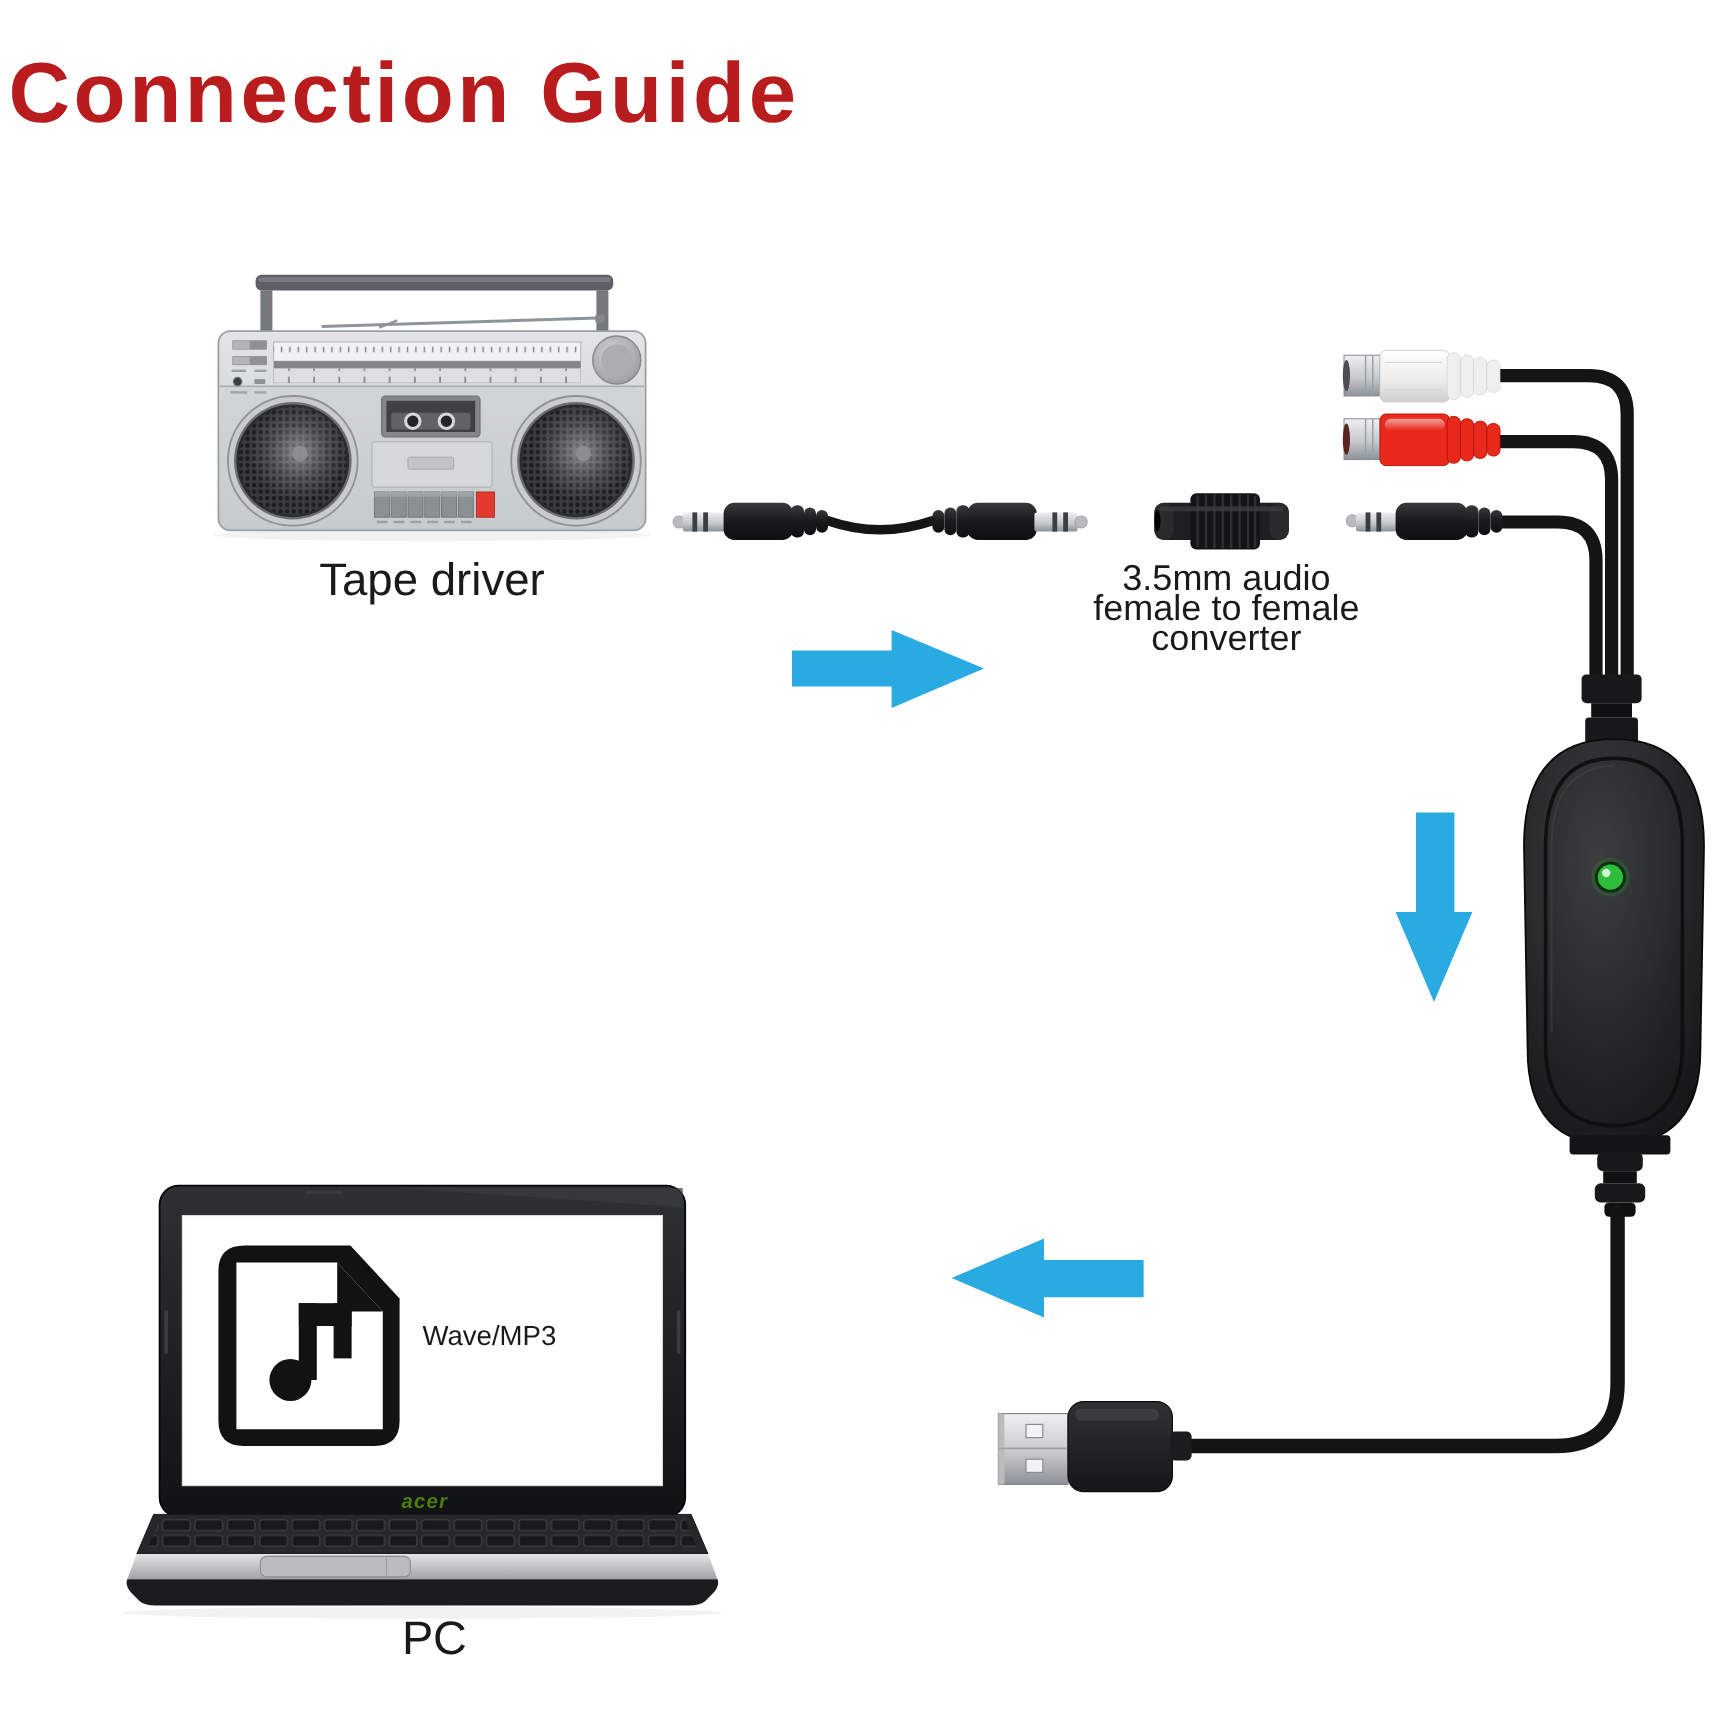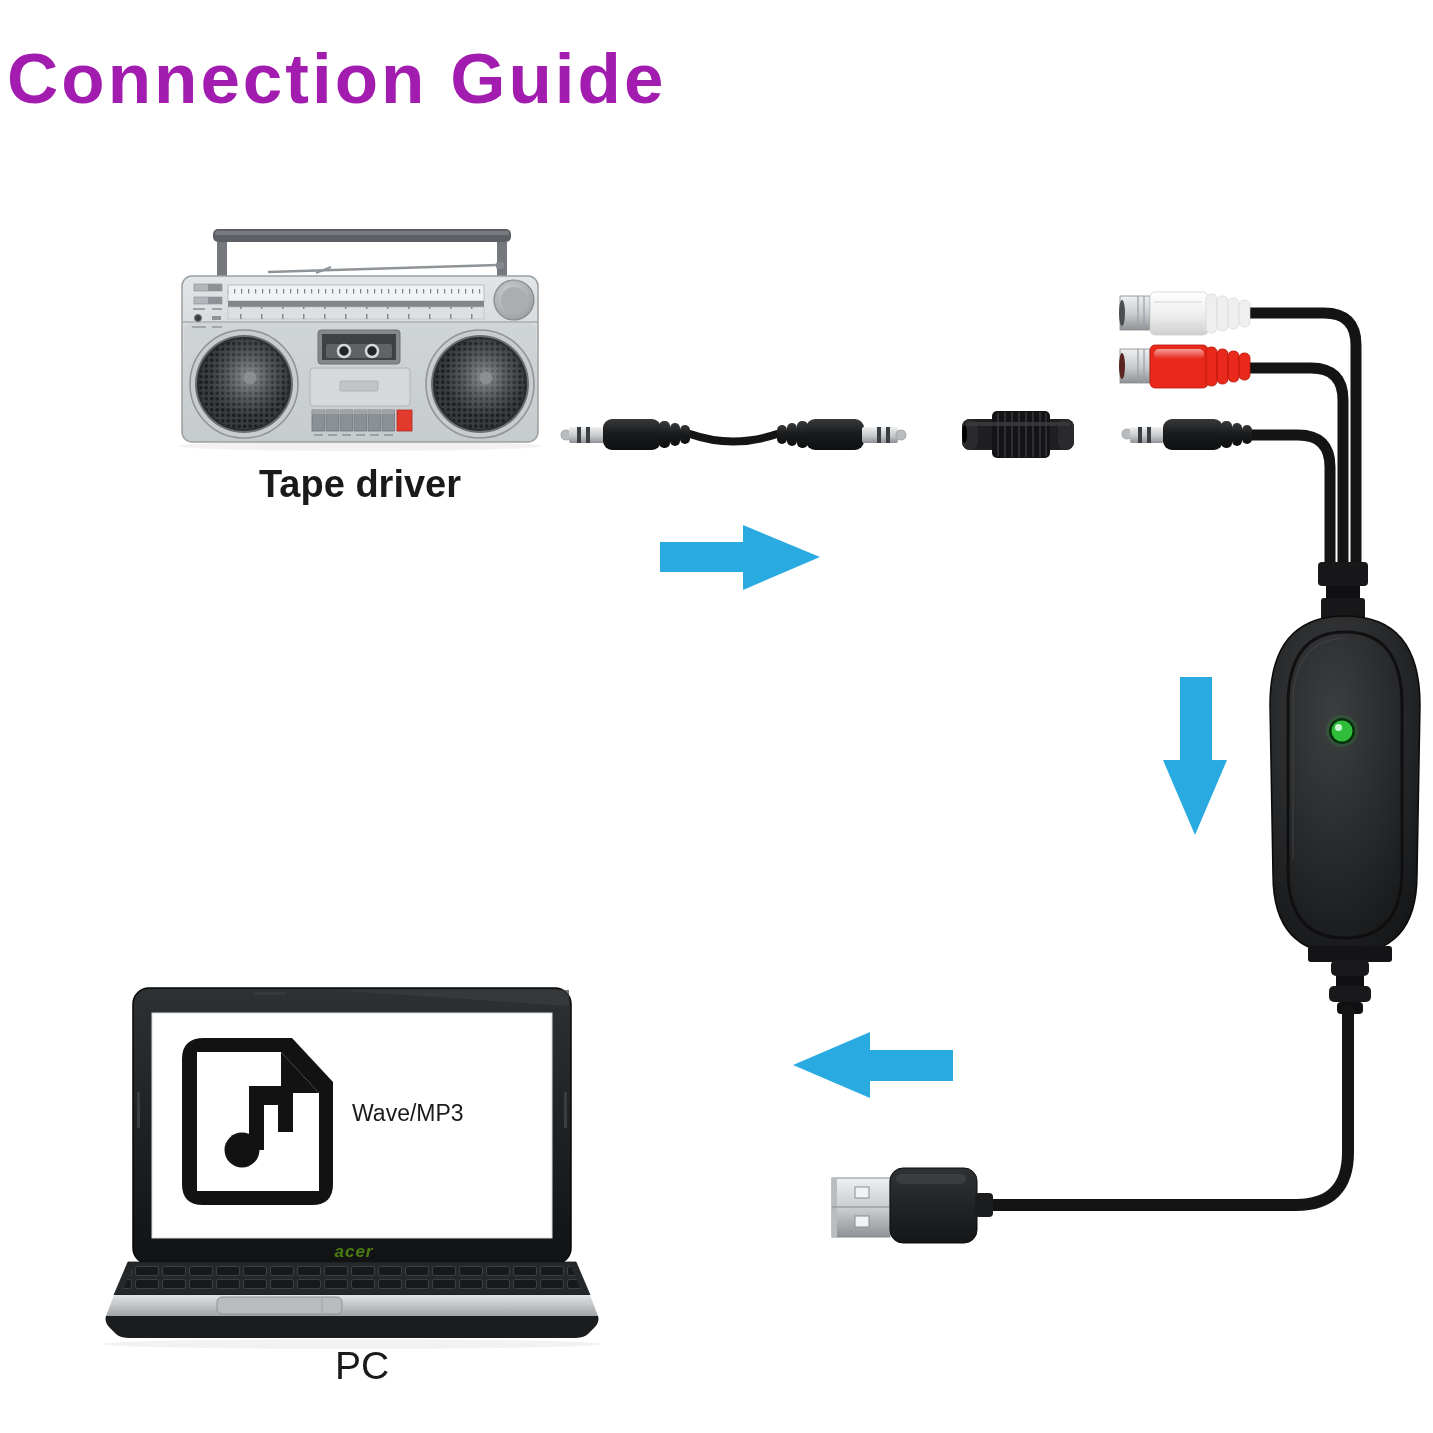--- a/index.html
+++ b/index.html
@@ -2,22 +2,22 @@
 <html style="--arrow-blue: #29abe2; --rca-red: #e8291c; --boombox-record-red: #e23b2e; --led-green: #2fbe3a;"><head>
 <meta charset="utf-8">
 <style>
   html,body{margin:0;padding:0;background:#fff;}
   .canvas{position:relative;width:1433px;height:1433px;background:#fff;overflow:hidden;
           font-family:"Liberation Sans",sans-serif;}
   .diagram-svg{position:absolute;left:0;top:0;}
   .lbl{position:absolute;color:#1a1a1a;white-space:nowrap;}
   .center{transform:translateX(-50%);text-align:center;}
   .title{position:absolute;left:7px;top:38px;font-size:71px;font-weight:bold;
-         letter-spacing:3px;color:#a21caf;}
-  .lbl-tape{left:360px;top:463px;font-size:38px;font-weight:bold;}
+         letter-spacing:3px;color:#b91c1c;}
+  .lbl-tape{left:360px;top:463px;font-size:38px;}
   .lbl-cable{left:731px;top:479px;font-size:33px;}
   .lbl-conv{left:1022px;top:470px;font-size:30px;line-height:25px;white-space:nowrap;}
   .lbl-conv span{display:block;}
   .lbl-wave{left:352px;top:1100px;font-size:23px;}
   .lbl-acer{left:354px;top:1242px;font-size:17px;font-style:italic;font-weight:600;
             color:#4d7c0f;letter-spacing:1px;}
   .lbl-pc{left:362px;top:1344px;font-size:39px;text-align:center;}
 </style>
 </head>
 <body>
@@ -331,20 +331,25 @@
       <path d="M 106 1316 L 598 1316 Q 600 1322 594 1328 L 588 1334 Q 584 1338 574 1338 L 130 1338 Q 120 1338 116 1334 L 110 1328 Q 104 1322 106 1316 Z" fill="#1a1c1e"></path>
     </g>
   </g>
 </svg>
 
 <div class="title">Connection Guide</div>
 
 <div class="lbl center lbl-tape">Tape driver</div>
 
 
+<div class="lbl center lbl-conv">
+  <span>3.5mm audio</span>
+  <span>female to female</span>
+  <span>converter</span>
+</div>
 
 <div class="lbl lbl-wave">Wave/MP3</div>
 
 <div class="lbl center lbl-acer">acer</div>
 
 <div class="lbl center lbl-pc">PC</div>
 
 </div>
 
 </body></html>

